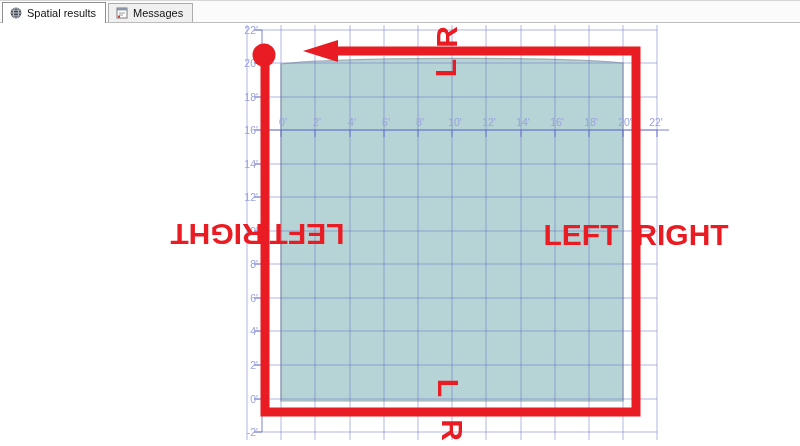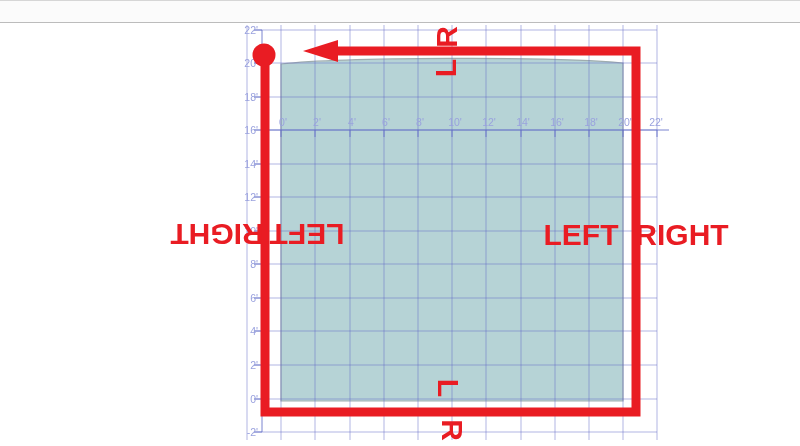--- a/index.html
+++ b/index.html
@@ -21,20 +21,44 @@
   .plot svg{position:absolute;left:0;top:0;}
 
   .xlab{font-size:10.5px;fill:#9aa2de;}
   .ylab{font-size:10.5px;fill:#9aa2de;}
   .redtext{font-weight:bold;font-size:30px;fill:#e91c23;}
 </style>
 </head>
 <body>
 
 <div class="tabbar">
+  <div class="tab active">
+    <span class="ticon">
+      <svg width="12" height="12" viewBox="0 0 12 12">
+        <circle cx="6" cy="6" r="5.4" fill="#4a4c55"></circle>
+        <ellipse cx="6" cy="6" rx="2.6" ry="5.2" fill="none" stroke="#c6cdd6" stroke-width="0.9"></ellipse>
+        <line x1="0.8" y1="6" x2="11.2" y2="6" stroke="#c6cdd6" stroke-width="0.9"></line>
+        <line x1="1.6" y1="3.2" x2="10.4" y2="3.2" stroke="#c6cdd6" stroke-width="0.8"></line>
+        <line x1="1.6" y1="8.8" x2="10.4" y2="8.8" stroke="#c6cdd6" stroke-width="0.8"></line>
+      </svg>
+    </span>
+    <span>Spatial results</span>
+  </div>
+  <div class="tab inactive">
+    <span class="ticon">
+      <svg width="12" height="12" viewBox="0 0 12 12">
+        <rect x="1" y="1" width="10" height="10" fill="#fff" stroke="#7a7a7a" stroke-width="1"></rect>
+        <rect x="1" y="1" width="10" height="2.4" fill="#8b95a5"></rect>
+        <line x1="3" y1="6" x2="9" y2="6" stroke="#9a9a9a" stroke-width="1"></line>
+        <line x1="3" y1="8" x2="7" y2="8" stroke="#9a9a9a" stroke-width="1"></line>
+        <rect x="2" y="8.6" width="2" height="2" fill="#c0392b"></rect>
+      </svg>
+    </span>
+    <span>Messages</span>
+  </div>
 </div>
 
 <div class="plot">
   <svg width="800" height="423" viewBox="0 0 800 423">
 
     <path d="M281,378 L281,41 C 340,34.5 555,33 623,40 L623,378 Z" fill="#b6d3d6" stroke="#9fadaf" stroke-width="1.2"></path>
 
     <g stroke="rgba(100,110,200,0.5)" stroke-width="1">
       <line x1="247" y1="2" x2="247" y2="417"></line>
       <line x1="281" y1="2" x2="281" y2="417"></line>

